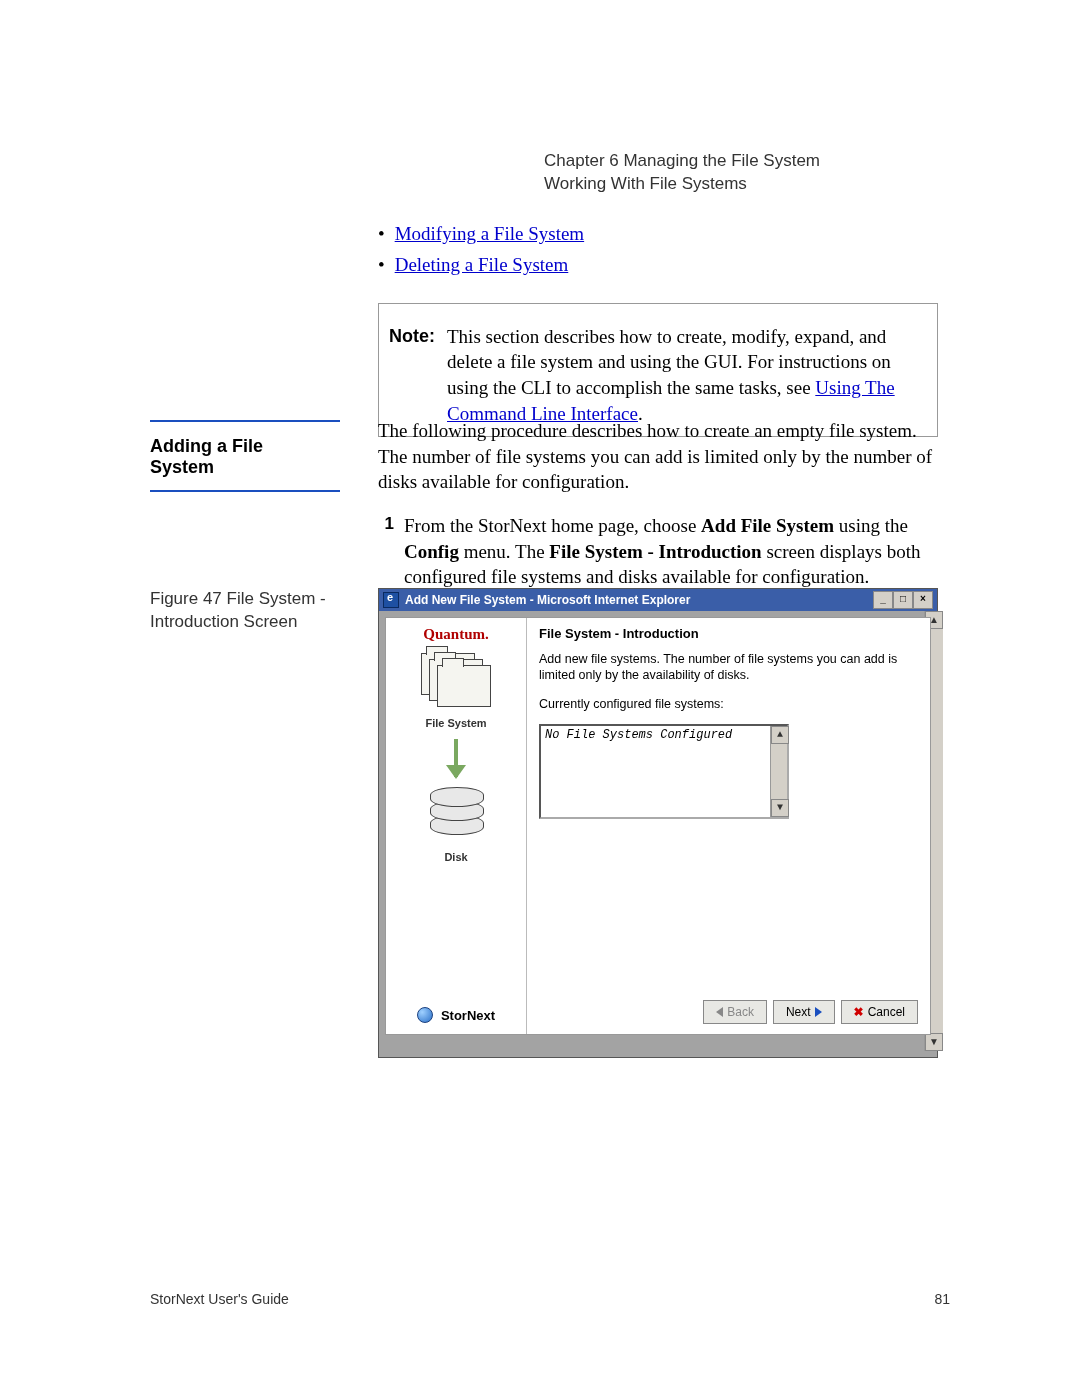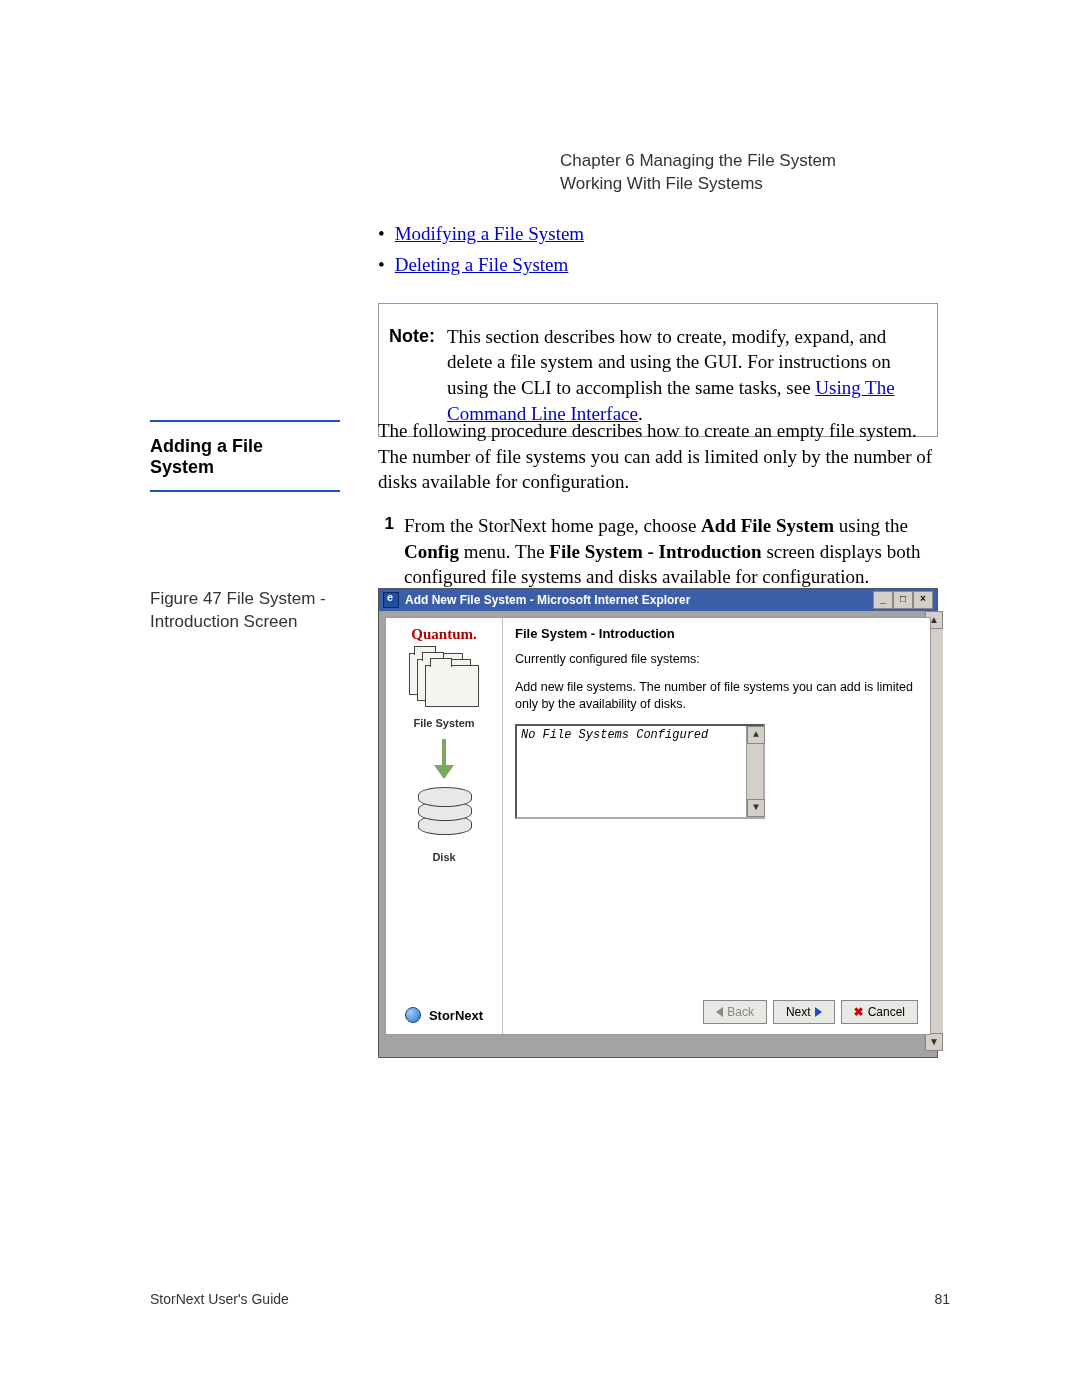--- a/index.html
+++ b/index.html
@@ -14,21 +14,21 @@
     height: 1397px;
     background: #ffffff;
     position: relative;
     box-sizing: border-box;
     padding: 150px 130px 60px 150px;
     color: #000;
   }
   .hdr {
     position: absolute;
     top: 150px;
-    right: 244px;
+    right: 260px;
     text-align: left;
     font-size: 17px;
     line-height: 1.35;
     color: #333;
   }
   .content-right {
     position: absolute;
     left: 378px;
     top: 218px;
     width: 560px;
@@ -194,21 +194,21 @@
     color: #333;
     box-sizing: border-box;
   }
   .scroll-arrow.bottom { position: absolute; bottom: 0; }
   .left-panel {
     width: 108px;
     border-right: 1px solid #bbb;
     display: flex;
     flex-direction: column;
     align-items: center;
-    padding: 8px 4px;
+    padding: 8px 16px;
     gap: 4px;
     background: #fff;
   }
   .brand {
     color: #b00000;
     font-weight: bold;
     font-size: 15px;
     font-family: Georgia, serif;
     margin-bottom: 6px;
   }
@@ -461,22 +461,22 @@
         </div>
         <div class="lp-label">Disk</div>
         <div class="stornext">
           <span class="sn-icon"></span>
           <span>StorNext</span>
         </div>
       </div>
 
       <div class="right-panel">
         <div class="rp-title">File System - Introduction</div>
+        <div class="rp-text">Add new file systems. The number of file systems you can add is limited only by the availability of disks.</div>
         <div class="rp-text">Currently configured file systems:</div>
-        <div class="rp-text">Add new file systems. The number of file systems you can add is limited only by the availability of disks.</div>
         <div class="listbox">
           <span>No File Systems Configured</span>
           <div class="lb-scroll">
             <div class="scroll-arrow">▲</div>
             <div class="scroll-arrow bottom">▼</div>
           </div>
         </div>
 
         <div class="wiz-buttons">
           <div class="wiz-btn disabled">

